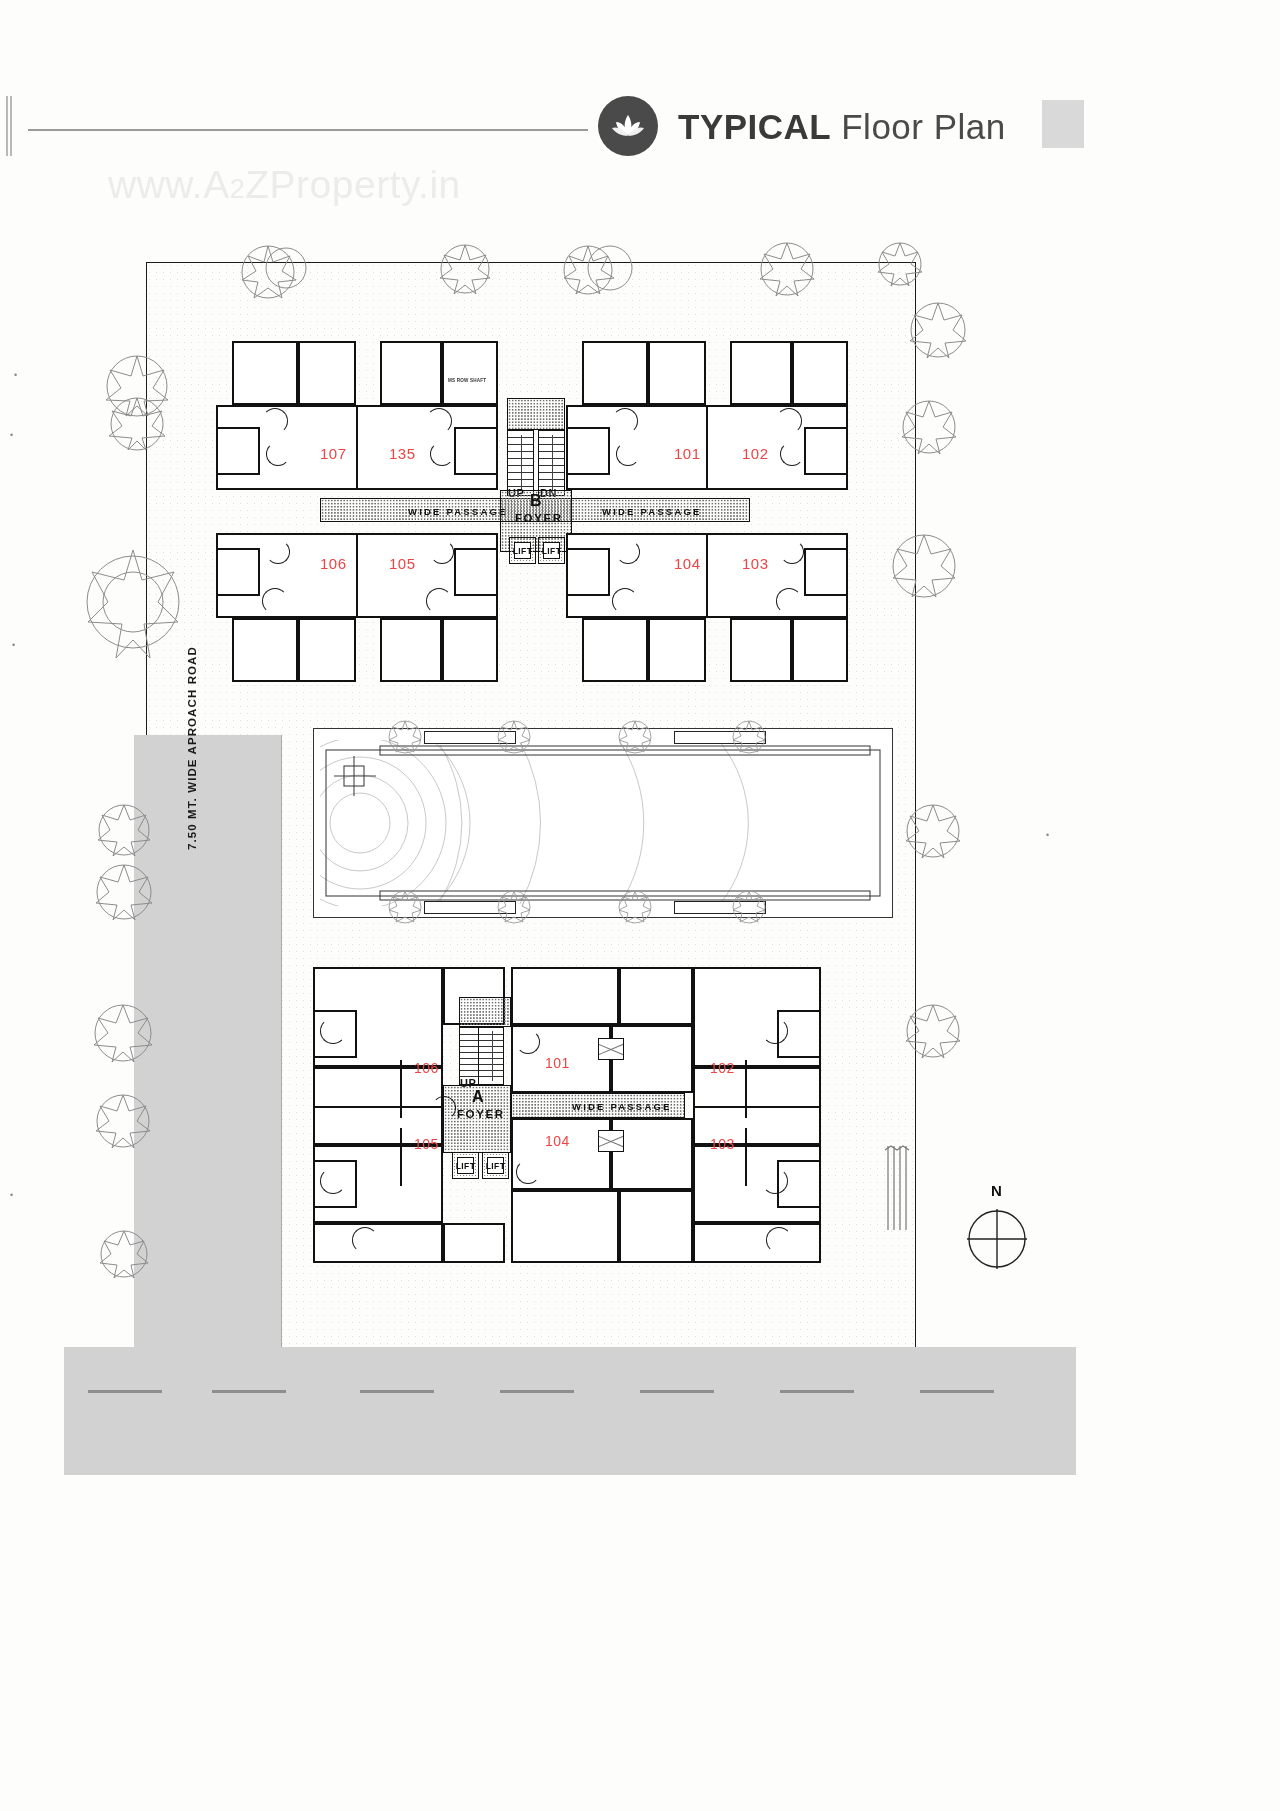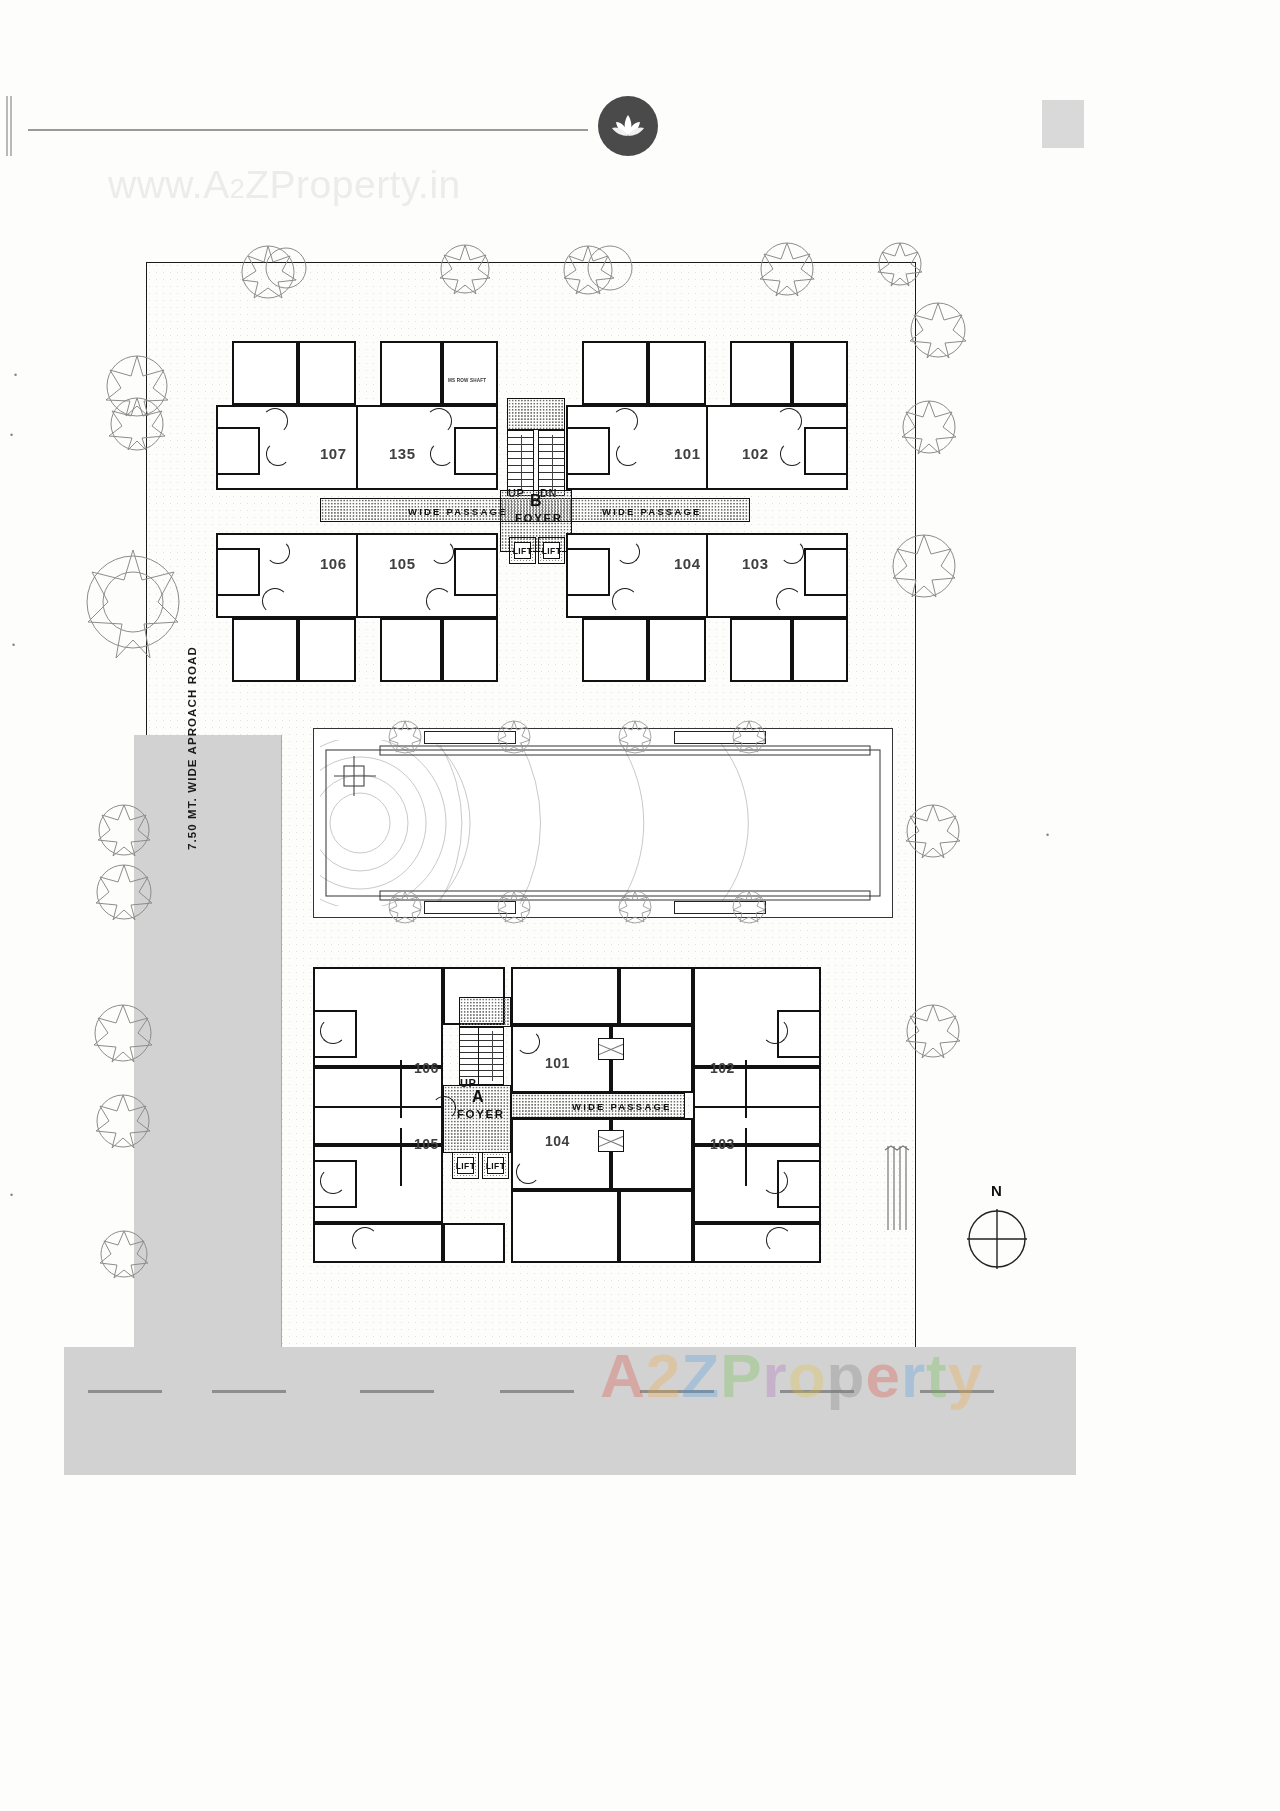--- a/index.html
+++ b/index.html
@@ -57,21 +57,21 @@
   .blk { position:absolute; border:2.2px solid #111; background:#fff; }
   .thin { position:absolute; border:1.1px solid #222; background:#fff; }
   .wall-h { position:absolute; background:#111; height:2.4px; }
   .wall-v { position:absolute; background:#111; width:2.4px; }
   .stipple { position:absolute;
     background-image:radial-gradient(circle, #6e6e6e 0.85px, transparent 0.95px);
     background-size:3.1px 3.1px; border:1.6px solid #111; }
   .stipple-nb { position:absolute;
     background-image:radial-gradient(circle, #6e6e6e 0.85px, transparent 0.95px);
     background-size:3.1px 3.1px; }
-  .unit-no { position:absolute; font-size:15px; font-weight:bold; color:#404040; letter-spacing:.5px; }
+  .unit-no { position:absolute; font-size:15px; font-weight:normal; color:#ef4444; letter-spacing:.5px; }
   .unit-no.sm { font-size:14px; }
   .lbl { position:absolute; font-size:9.5px; font-weight:bold; letter-spacing:2.2px; color:#111; }
   .lbl-foyer { position:absolute; font-size:11.5px; font-weight:bold; letter-spacing:1.6px; color:#111; }
   .lbl-blk { position:absolute; font-size:16px; font-weight:bold; color:#111; }
   .lbl-updn { position:absolute; font-size:11px; font-weight:bold; color:#111; letter-spacing:.6px; }
   .lbl-lift { position:absolute; font-size:8.5px; font-weight:bold; color:#111; letter-spacing:.4px;
               text-align:center; }
   .lbl-tiny { position:absolute; font-size:4.6px; font-weight:bold; color:#333; line-height:1.25;
               letter-spacing:.2px; }
   .liftbox { position:absolute; border:1.6px solid #111;
@@ -116,20 +116,24 @@
     <div class="logo">
       <svg width="40" height="34" viewBox="0 0 40 34">
         <path d="M20 6 C16 12 15 20 20 26 C25 20 24 12 20 6 Z" fill="#fff"></path>
         <path d="M20 26 C14 25 9 20 8 13 C14 13 19 19 20 26 Z" fill="#fff"></path>
         <path d="M20 26 C26 25 31 20 32 13 C26 13 21 19 20 26 Z" fill="#fff"></path>
         <path d="M20 27 C14 27 7 24 4 19 C10 17 17 21 20 27 Z" fill="#f0f0f0"></path>
         <path d="M20 27 C26 27 33 24 36 19 C30 17 23 21 20 27 Z" fill="#f0f0f0"></path>
       </svg>
     </div>
 
+    <div class="title">
+      <span class="t-bold">TYPICAL</span>
+      <span class="t-light">Floor Plan</span>
+    </div>
   </div>
 
   <div class="watermark-top">
     <span>www.A</span><span class="sub">2</span><span>ZProperty.in</span>
   </div>
 
   <div class="site-hatch"></div>
   <div class="plot-border"></div>
 
   <div class="road-left"></div>
@@ -629,23 +633,20 @@
 
   <div class="compass-n">N</div>
   <div class="compass">
     <svg width="62" height="62" viewBox="0 0 62 62">
       <circle cx="31" cy="31" r="28" fill="none" stroke="#222" stroke-width="1.4"></circle>
       <line x1="31" y1="1" x2="31" y2="61" stroke="#222" stroke-width="1.4"></line>
       <line x1="1" y1="31" x2="61" y2="31" stroke="#222" stroke-width="1.4"></line>
     </svg>
   </div>
 
-  <div class="watermark-bot">
-    <span class="wb1">A</span><span class="wb2">2</span><span class="wb3">Z</span><span class="wb4">P</span><span class="wb5">r</span><span class="wb6">o</span><span class="wb7">p</span><span class="wb1">e</span><span class="wb3">r</span><span class="wb4">t</span><span class="wb2">y</span>
-  </div>
 
   <div class="edge-mark" style="left:14px; top:370px;">•</div>
   <div class="edge-mark" style="left:10px; top:430px;">•</div>
   <div class="edge-mark" style="left:12px; top:640px;">•</div>
   <div class="edge-mark" style="left:10px; top:1190px;">•</div>
   <div class="edge-mark" style="left:1046px; top:830px;">•</div>
 
 </div>
 
 </body></html>

